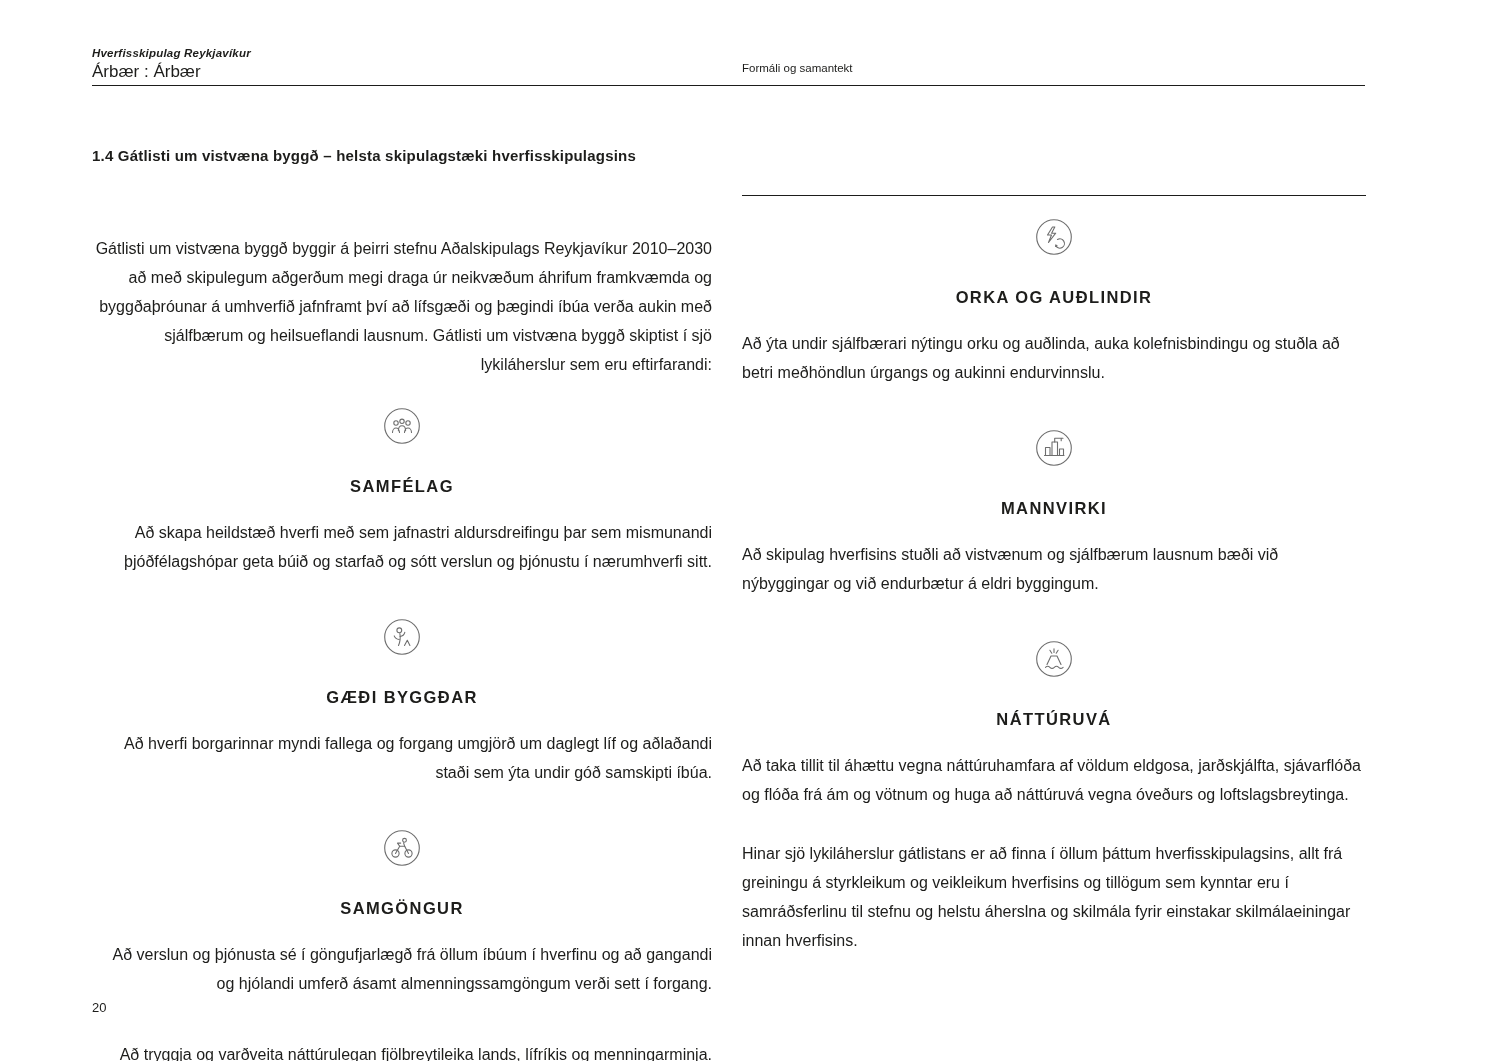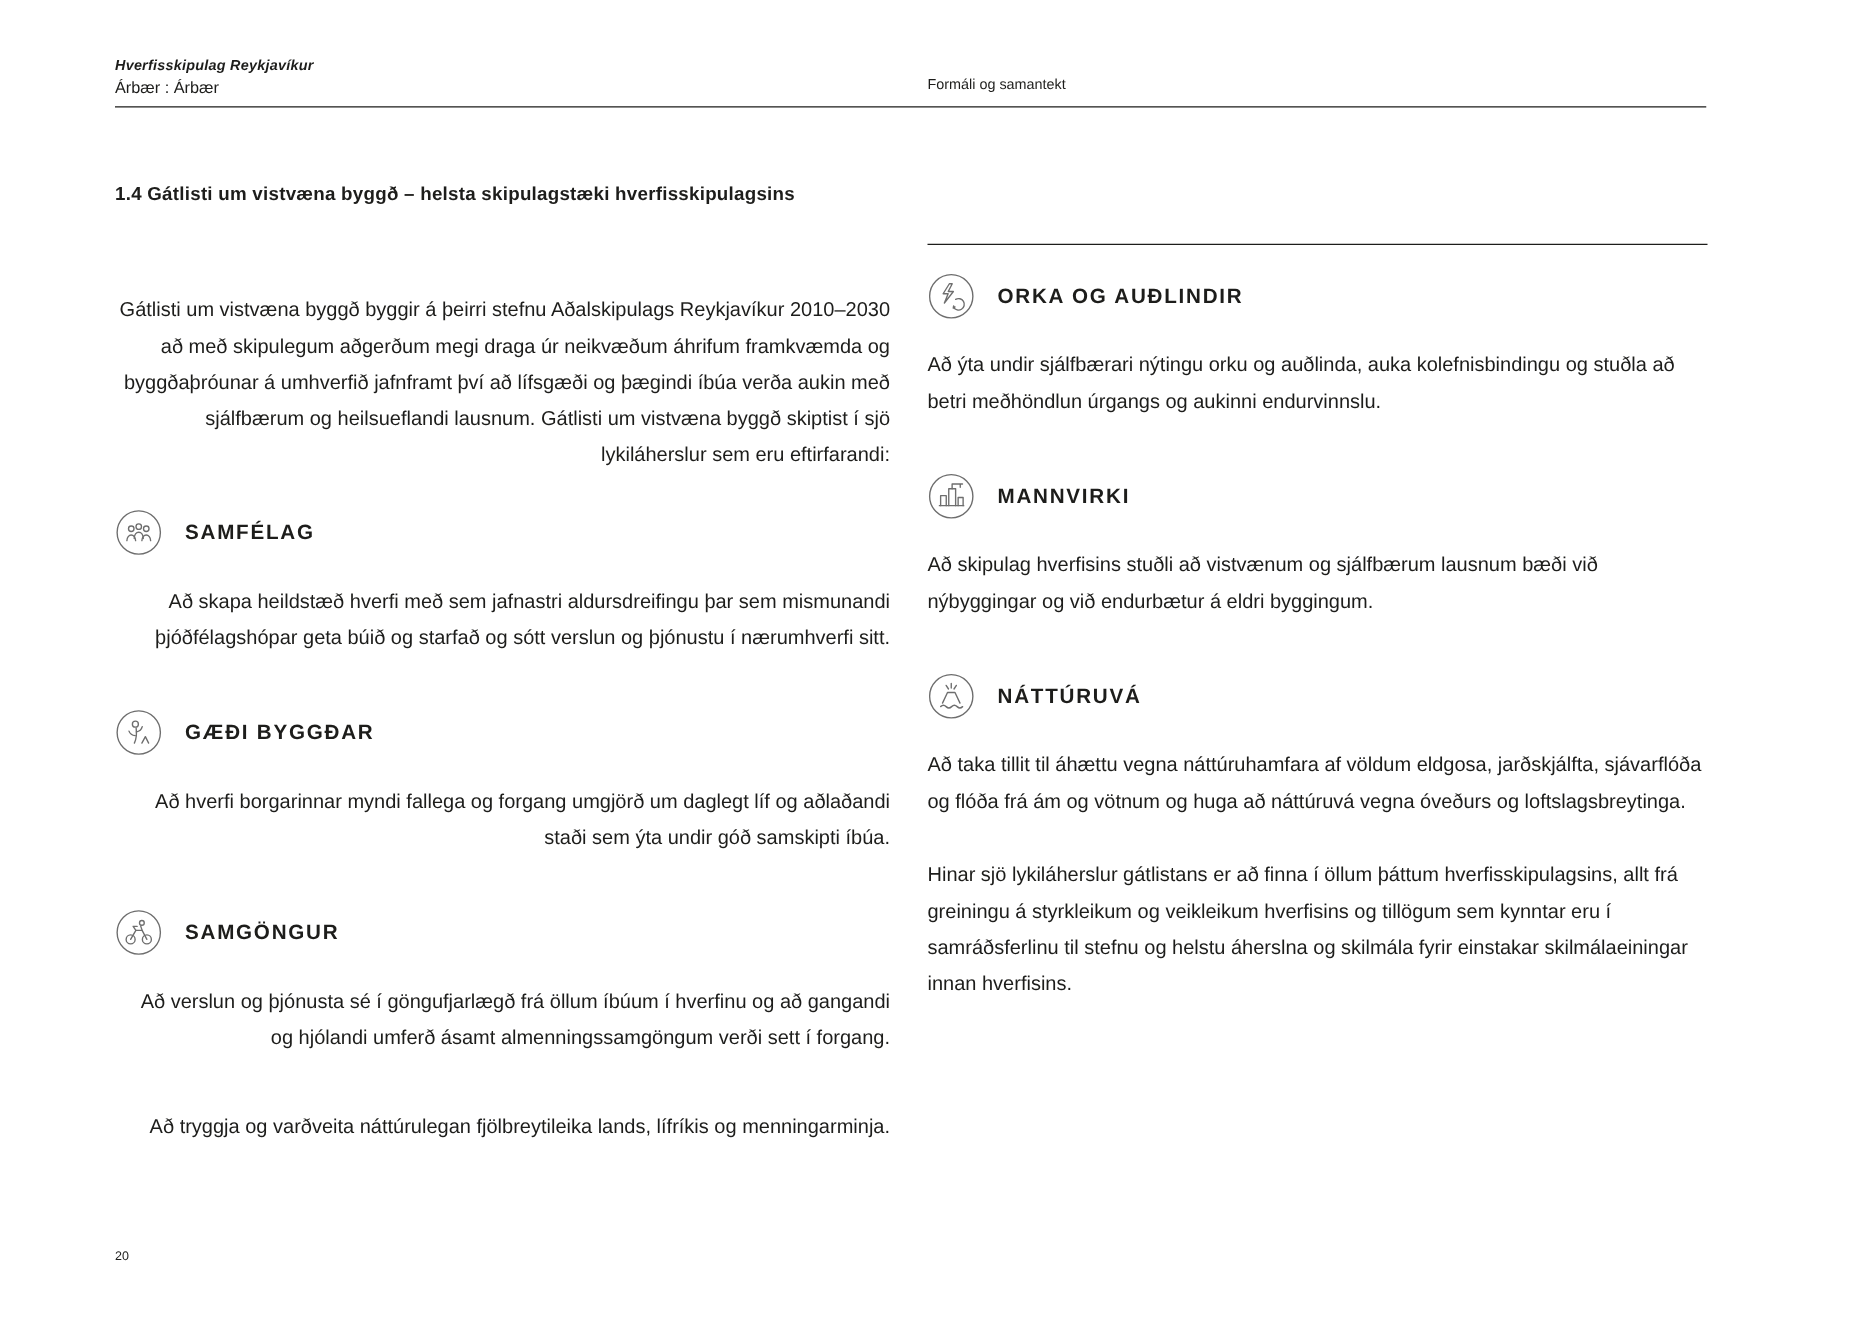--- a/index.html
+++ b/index.html
@@ -4,45 +4,45 @@
 <style>
   * { margin:0; padding:0; box-sizing:border-box; }
   html,body { background:#e9e9e9; }
   .page {
     position:relative; width:1500px; height:1061px; margin:0 auto;
     background:#ffffff; color:#1d1d1b; overflow:hidden;
     font-family:"Liberation Sans", sans-serif;
   }
   .header-block { position:absolute; left:92px; top:47px; }
   .doc-title { font-size:11.5px; font-weight:bold; letter-spacing:.2px;font-style:italic; }
-  .doc-subtitle { font-size:13px; margin-top:3px; }
+  .doc-subtitle { font-size:17px; margin-top:3px; }
   .header-section { position:absolute; left:742px; top:62px; font-size:11.5px; }
   .header-rule { position:absolute; left:92px; top:85px; width:1273px; height:1px; background:#1d1d1b; }
 
   .main-title { position:absolute; left:92px; top:141px; width:650px; font-size:15px; line-height:29px; font-weight:bold; letter-spacing:.2px; }
 
   .col-left  { position:absolute; left:92px;  top:234px; width:620px;text-align:right; }
   .col-right { position:absolute; left:742px; top:195px; width:624px; }
   .col-rule  { height:1px; background:#1d1d1b; }
 
   .body-text { font-size:16px; line-height:29px; }
 
   .topic { margin-top:42px; }
   .col-left  .topic:first-of-type { margin-top:28px; }
   .col-right .topic:first-of-type { margin-top:22px; }
 
-  .topic-head { display:flex; align-items:center; gap:18px; }
+  .topic-head { display:flex; align-items:center; gap:32px;flex-direction:column; }
   .icon-wrap { width:38px; height:38px; flex:0 0 38px; }
   .icon-wrap svg { width:38px; height:38px; display:block; }
   .icon-wrap svg * { fill:none; stroke:#6e6e6e; stroke-width:1.1; stroke-linecap:round; stroke-linejoin:round; }
   .topic-title { font-size:16.5px; font-weight:bold; letter-spacing:1.4px; }
   .topic-text { margin-top:22px; }
   .closing { margin-top:30px; }
 
-  .page-number { position:absolute; left:92px; top:1000px; font-size:10px; }
+  .page-number { position:absolute; left:92px; top:1000px; font-size:13px; }
 </style>
 </head>
 <body>
 
 <div class="page">
 
   <div class="header-block">
     <div class="doc-title">Hverfisskipulag Reykjavíkur</div>
     <div class="doc-subtitle">Árbær : Árbær</div>
   </div>

